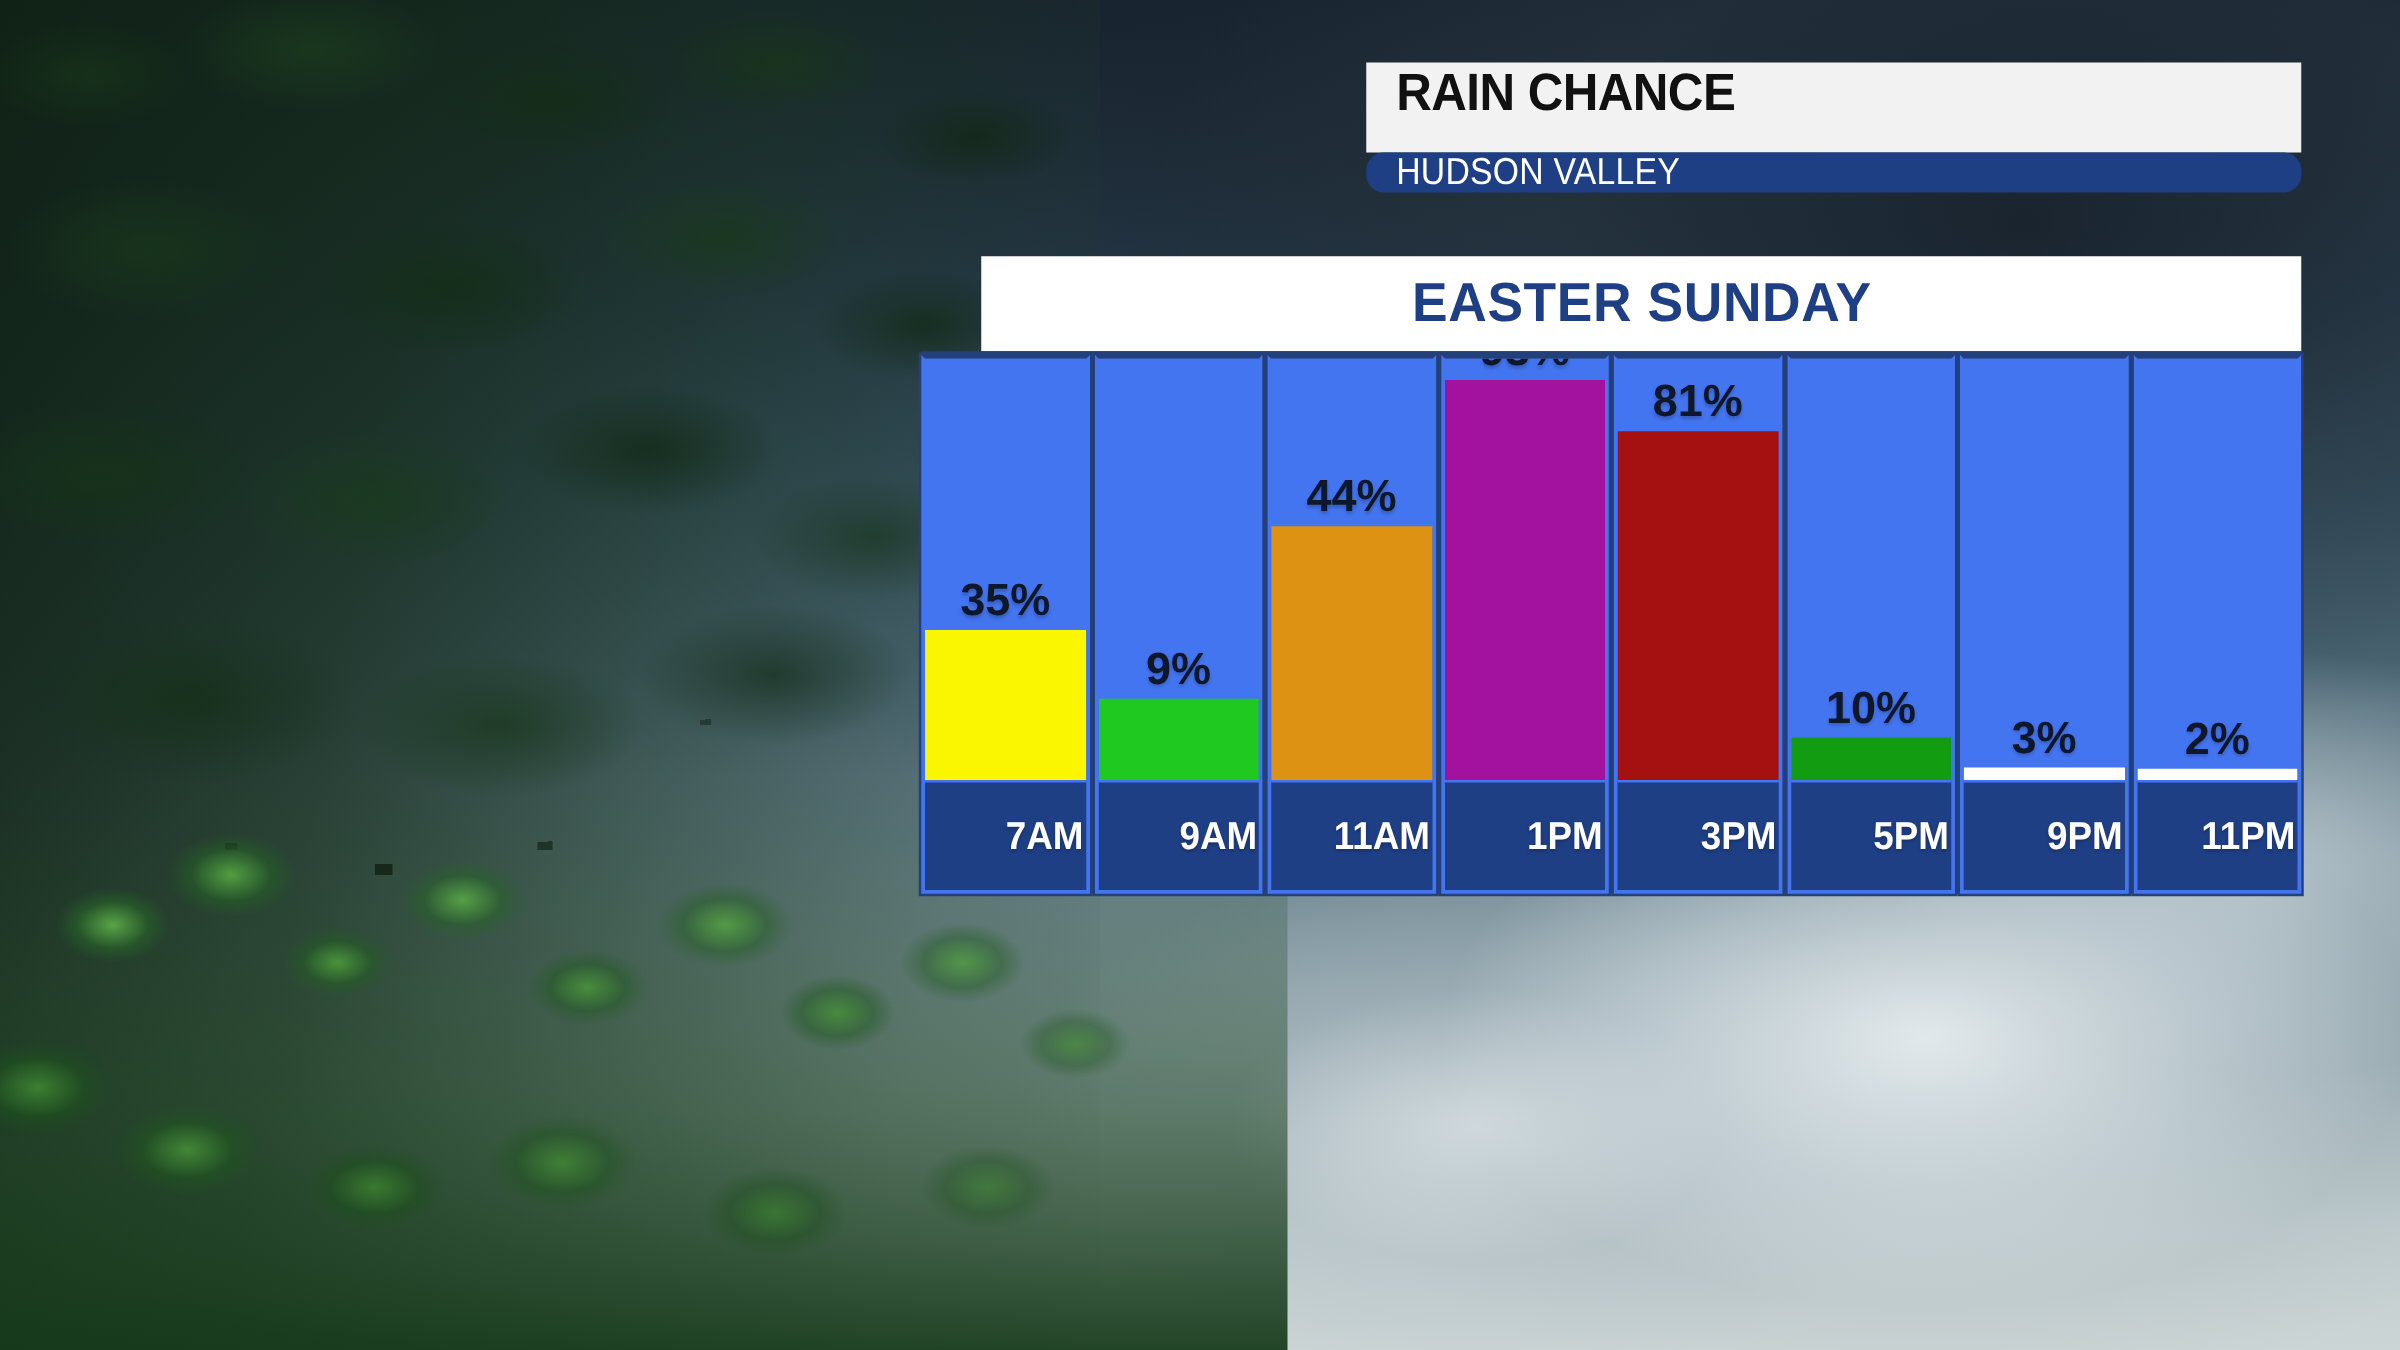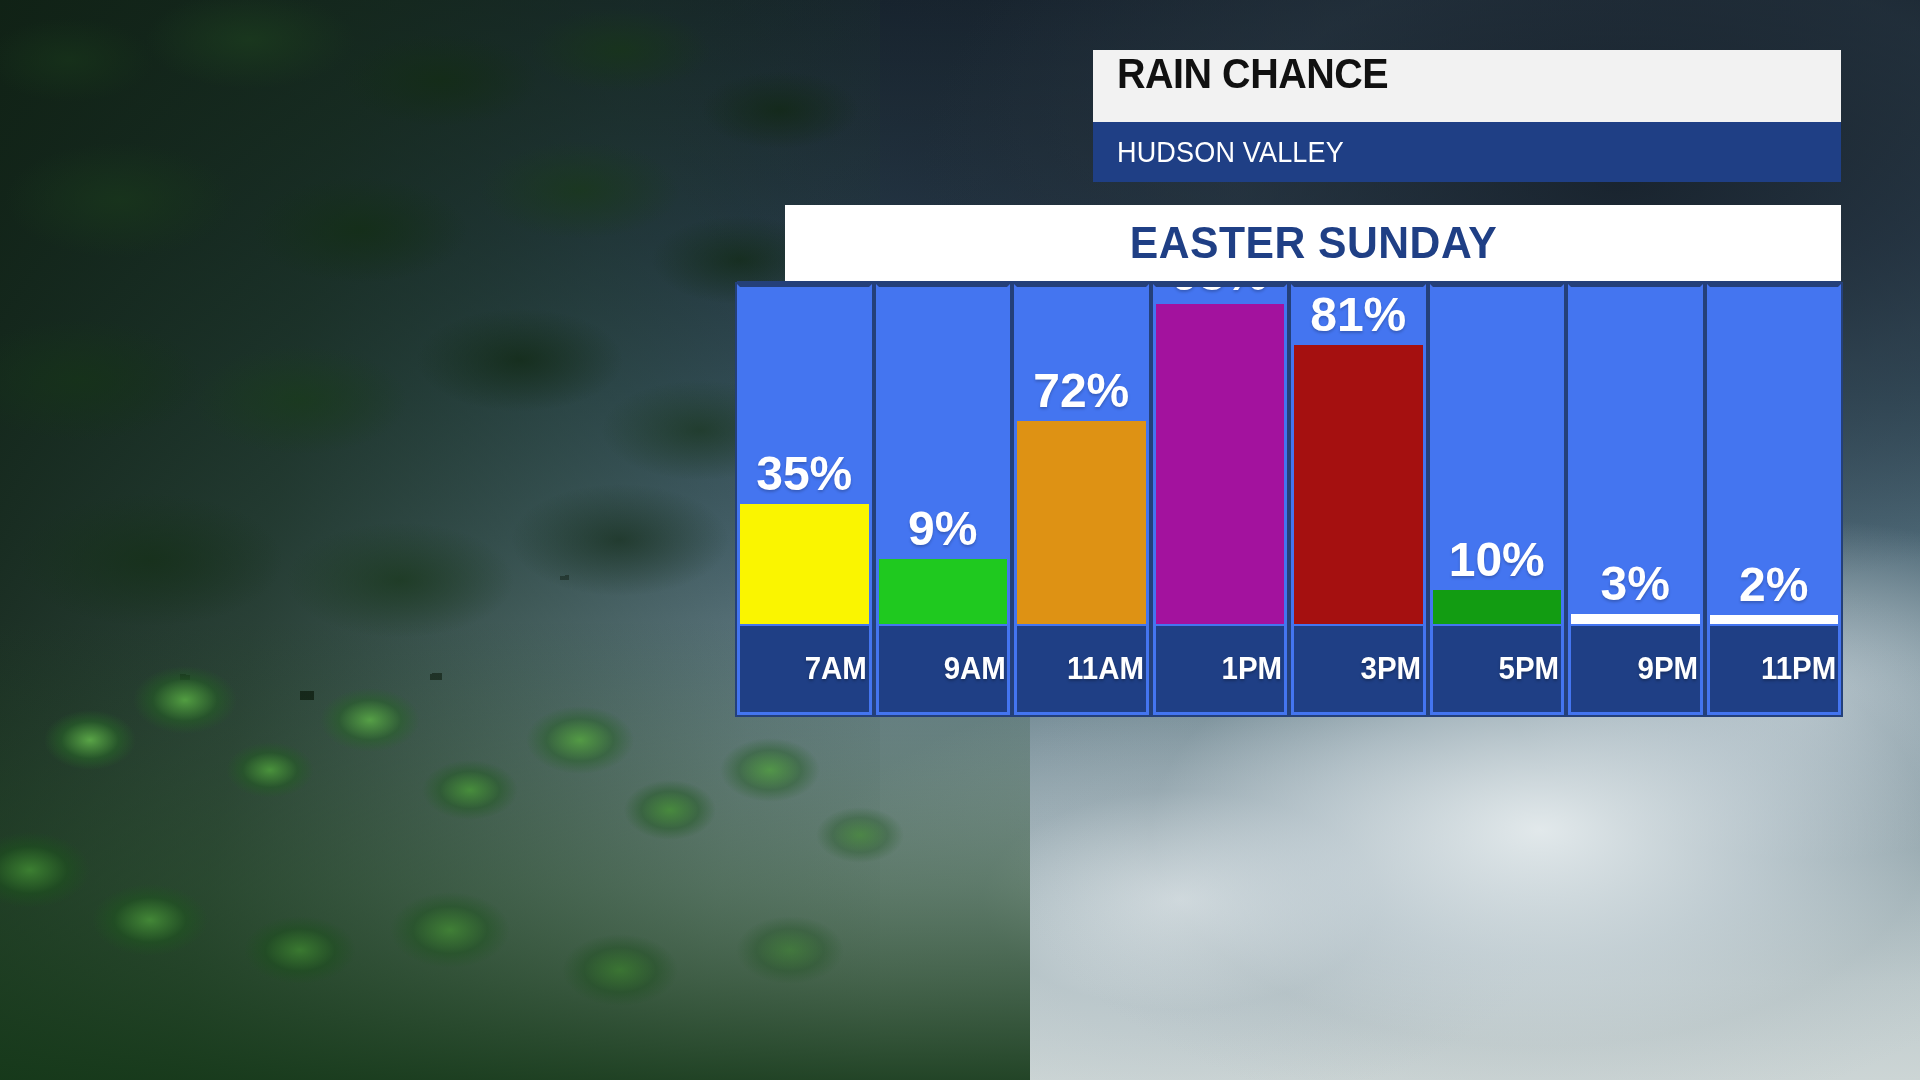--- a/index.html
+++ b/index.html
@@ -87,22 +87,23 @@
   #title-band{
     background:#f2f2f2; height:72px; display:flex; align-items:flex-start;
     padding-left:24px;
   }
   #title-text{
     font-size:42px; font-weight:bold; color:#111111;
     letter-spacing:-0.5px; transform:scaleX(0.94); transform-origin:left center;
     white-space:nowrap;
   }
   #locality-band{
-    background:#1f3f85; height:60px; display:flex; align-items:center;
+    background:#1f3f85; height:32px; display:flex; align-items:center;
     padding-left:24px;
+    border-radius:14px;
   }
   #locality-text{
     font-size:30px; font-weight:normal; color:#ffffff;
     letter-spacing:0.2px; transform:scaleX(0.90); transform-origin:left center;
     white-space:nowrap;
   }
 
   
   #chart-panel{
     position:absolute; left:737px; top:205px; width:1104px; height:510px;
@@ -131,22 +132,22 @@
     outline:2px solid #24407a;
     outline-offset:0;
   }
   .bar-plot{
     flex:1 1 auto; position:relative; display:flex;
     flex-direction:column; justify-content:flex-end;
     background:#4475f0; overflow:hidden;
   }
   .bar-value{
     position:absolute; left:0; right:0;
-    text-align:center; color:#ffffff; font-weight:bold;
-    font-size:48px; line-height:1;
+    text-align:center; color:#0f172a; font-weight:bold;
+    font-size:36px; line-height:1;
     text-shadow:0 2px 3px rgba(0,0,0,0.22);
     pointer-events:none;
   }
   .bar-fill{ width:100%; }
   .bar-footer{
     height:88px; background:#1f3f85;
     display:flex; align-items:center; justify-content:flex-end;
     border-top:2px solid #4475f0;
   }
   .bar-time{
@@ -191,21 +192,21 @@
         <div class="bar-plot">
           <div class="bar-value" style="bottom: 71px;">9%</div>
           <div class="bar-fill" style="height: 65px; background: rgb(31, 201, 31);"></div>
         </div>
         <div class="bar-footer">
           <span class="bar-time">9AM</span>
         </div>
       </div>
       <div class="bar-column">
         <div class="bar-plot">
-          <div class="bar-value" style="bottom: 209px;">72%</div>
+          <div class="bar-value" style="bottom: 209px;">44%</div>
           <div class="bar-fill" style="height: 203px; background: rgb(222, 146, 20);"></div>
         </div>
         <div class="bar-footer">
           <span class="bar-time">11AM</span>
         </div>
       </div>
       <div class="bar-column">
         <div class="bar-plot">
           <div class="bar-value" style="bottom: 326px;">93%</div>
           <div class="bar-fill" style="height: 320px; background: rgb(163, 18, 158);"></div>

